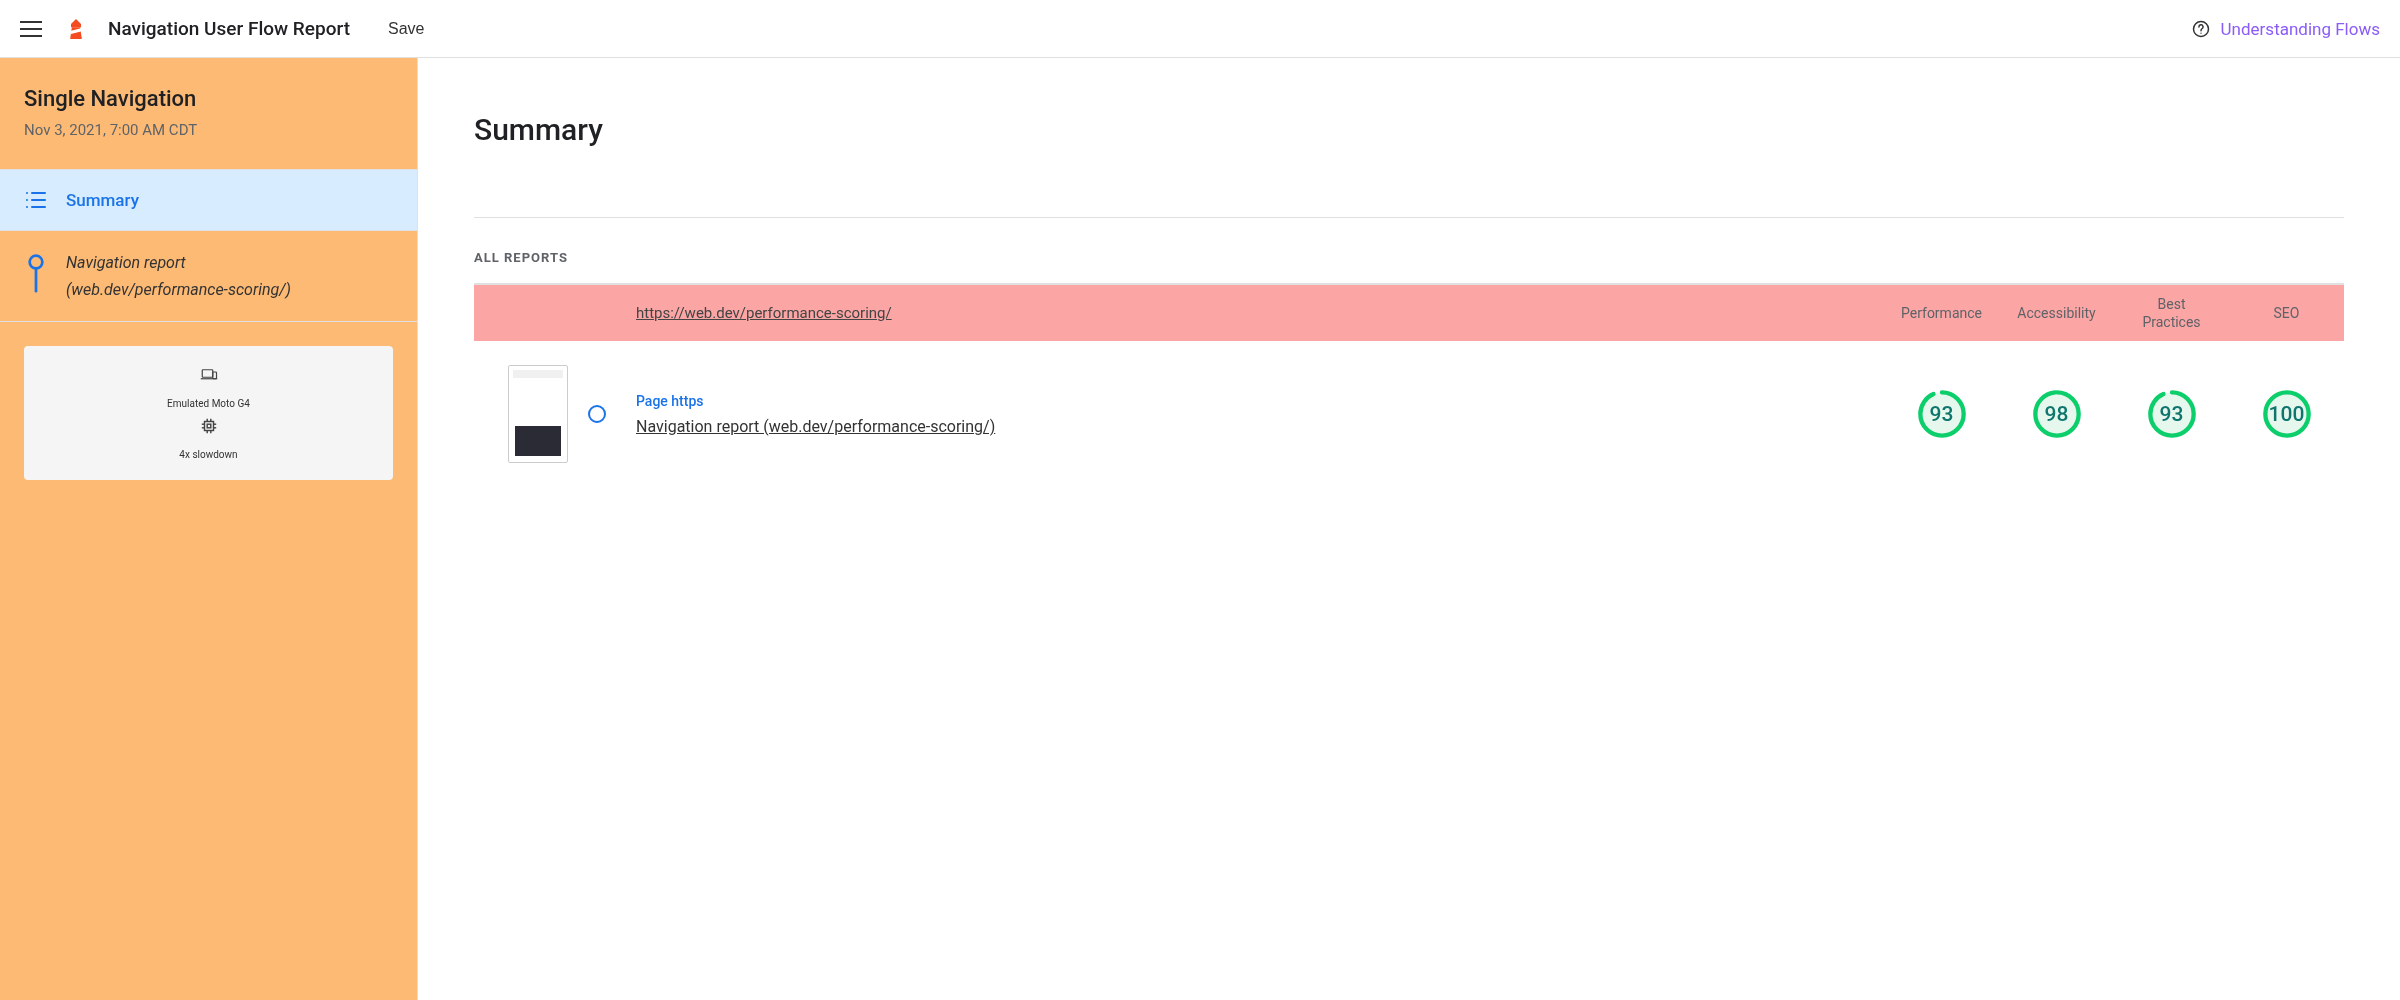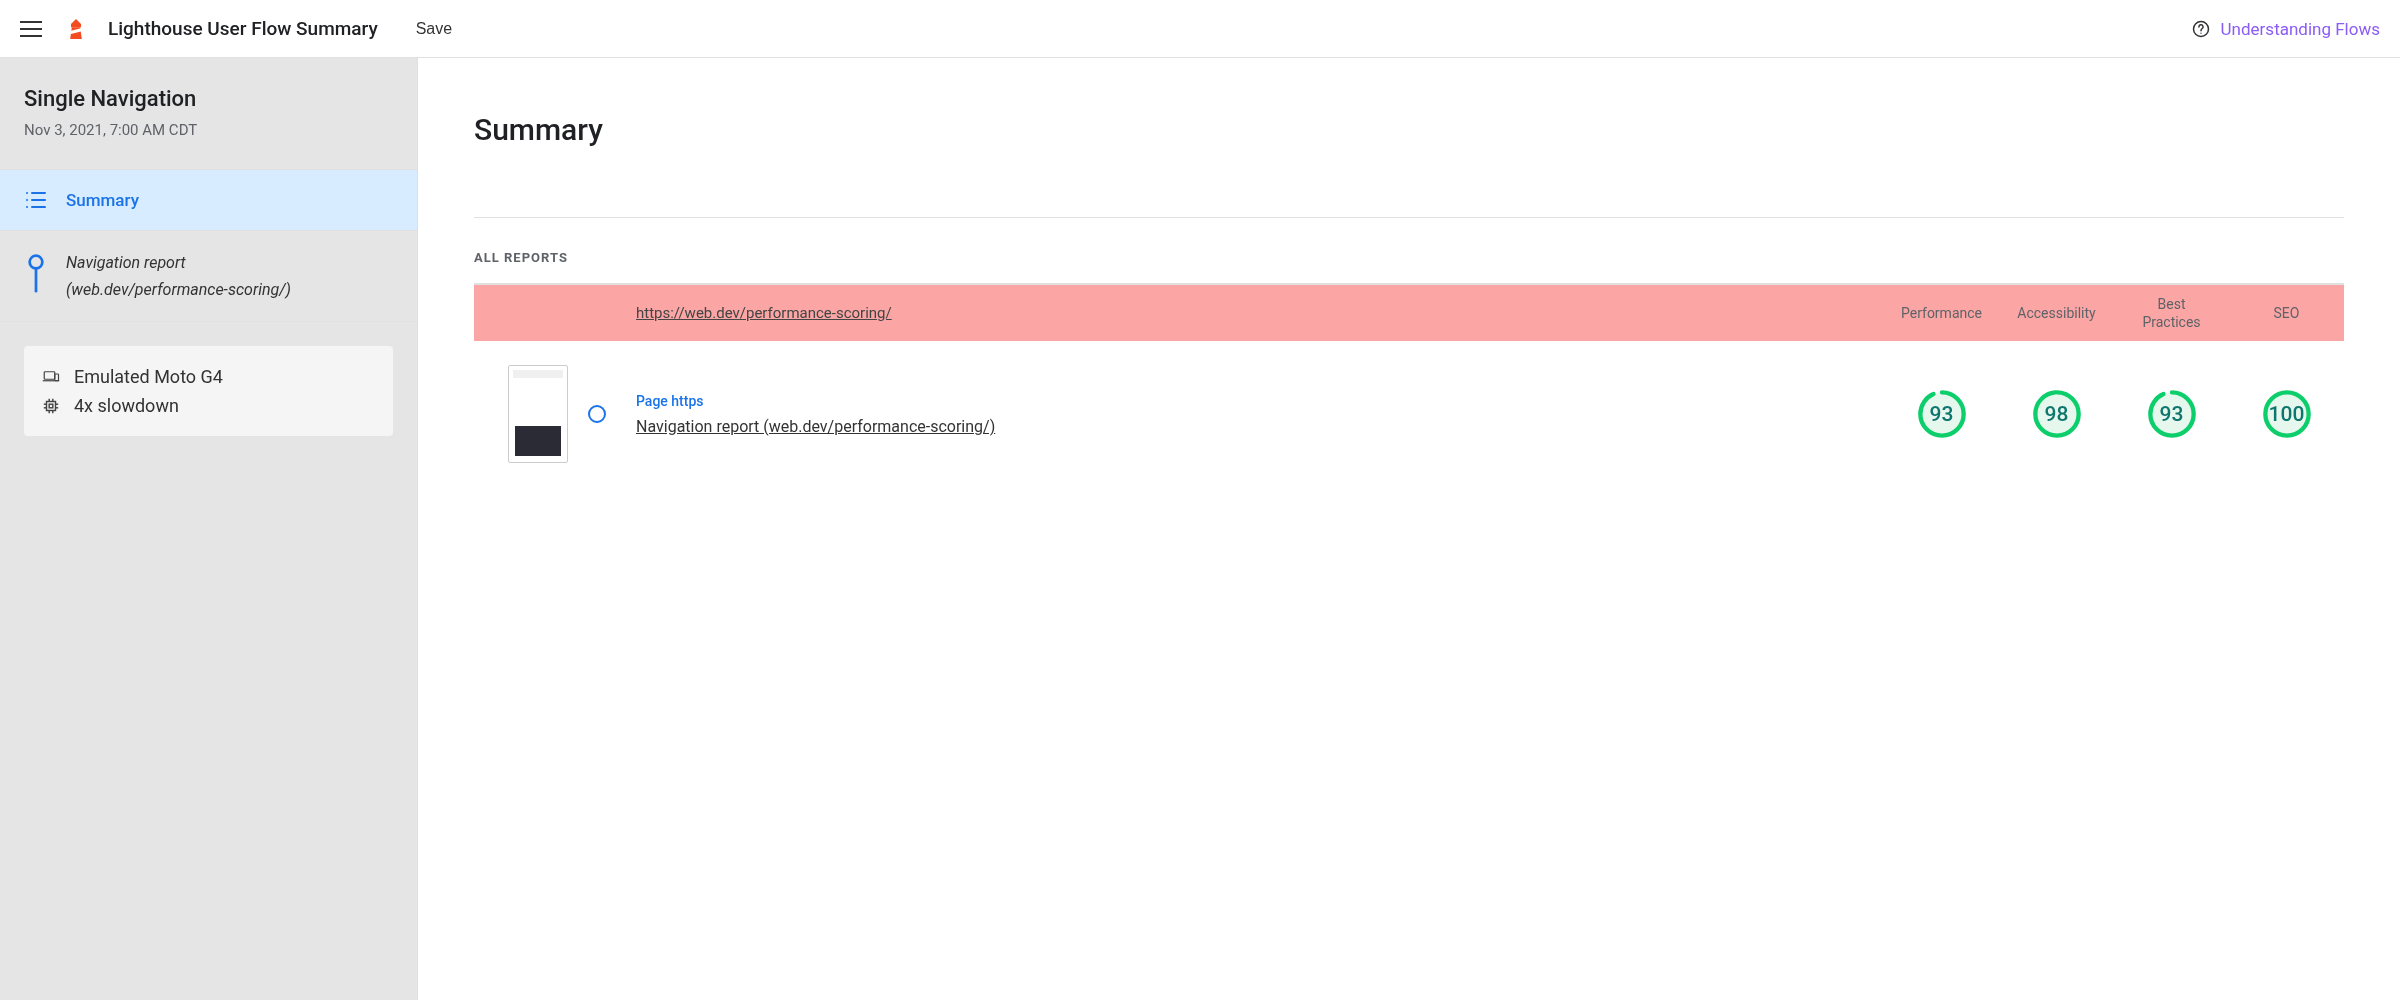--- a/index.html
+++ b/index.html
@@ -9,38 +9,38 @@
 .hamburger { width: 24px; height: 24px; cursor: pointer; display: flex; flex-direction: column; justify-content: center; gap: 5px; }
 .hamburger span { display: block; height: 2px; background: #333; width: 22px; }
 .lh-logo { width: 20px; height: 24px; }
 .title { font-size: 19px; font-weight: 500; }
 .save-btn { font-size: 16px; color: #333; margin-left: 16px; cursor: pointer; background:none; border:none; }
 .spacer { flex: 1; }
 .help-link { display: flex; align-items: center; gap: 10px; font-size: 17px; color: #8b5cf6; text-decoration: none; cursor: pointer; }
 .help-icon { width: 20px; height: 20px; }
 
 .layout { display: flex; height: calc(100vh - 58px); }
-.sidebar { width: 418px; border-right: 1px solid #e0e0e0; background: #e5e5e5; }
+.sidebar { width: 418px; border-right: 1px solid #e0e0e0; background: #fdba74; }
 .side-head { padding: 28px 24px 30px; border-bottom: 1px solid #e0e0e0; }
 .side-head h2 { font-size: 22px; font-weight: 500; margin-bottom: 10px; }
 .side-head .date { font-size: 15px; color: #5f6368; }
 
 .nav-item { display: flex; align-items: center; gap: 18px; padding: 18px 24px; border-bottom: 1px solid #e0e0e0; cursor: pointer; }
 .nav-item.active { background: #d7ecff; }
 .nav-item.active .nav-label { color: #1a73e8; font-weight: 500; }
 .nav-icon { width: 24px; height: 24px; display:flex; align-items:center; justify-content:center; }
 .nav-label { font-size: 17px; }
 
 .nav-item.report { align-items: flex-start; padding: 22px 24px; }
 .pin-icon { width: 24px; height: 40px; }
 .report-lines { display:flex; flex-direction:column; gap:8px; }
 .report-lines span { font-size: 16px; color: #333; font-style: italic; }
 
 .env-box { margin: 24px; background: #f5f5f5; border-radius: 4px; padding: 16px 18px; }
-.env-row { display:flex; align-items:center; gap:14px; font-size:18px; color:#333; padding:4px 0; }
+.env-row { display:flex; align-items:center; gap:14px; font-size:10px; color:#333; padding:4px 0;flex-direction:column; }
 .env-icon { width:18px; height:18px; }
 
 .main { flex: 1; padding: 54px 56px 40px; overflow:auto; }
 .main h1 { font-size: 30px; font-weight: 500; margin-bottom: 10px; }
 .sub { font-size: 16px; color: #333; }
 
 .divider { height:1px; background:#e0e0e0; margin-top: 70px; }
 
 .all-reports-label { font-size: 13px; letter-spacing: 1px; color: #5f6368; margin: 32px 0 18px; font-weight: bold; }
 
@@ -70,21 +70,21 @@
   <div class="hamburger">
       <span></span>
       <span></span>
       <span></span>
     </div>
   <svg class="lh-logo" viewBox="0 0 24 28">
     <path d="M12 2 L18 8 L18 12 L6 12 L6 8 Z" fill="#f44b21"></path>
     <path d="M7 12 L17 12 L19 26 L5 26 Z" fill="#f44b21"></path>
     <path d="M6 16 L18 13 L18 17 L6 20 Z" fill="#fff"></path>
   </svg>
-  <div class="title">Lighthouse User Flow Summary</div>
+  <div class="title">Navigation User Flow Report</div>
   <button class="save-btn">Save</button>
   <div class="spacer"></div>
   <a class="help-link">
     <svg class="help-icon" viewBox="0 0 24 24" fill="none" stroke="#333" stroke-width="1.8">
       <circle cx="12" cy="12" r="9"></circle>
       <path d="M9.5 9.5 a2.5 2.5 0 1 1 3.5 2.3 c-1 0.5 -1 1.2 -1 2.2" stroke-linecap="round"></path>
       <circle cx="12" cy="17" r="0.8" fill="#333" stroke="none"></circle>
     </svg>
     <span>Understanding Flows</span>
   </a>

